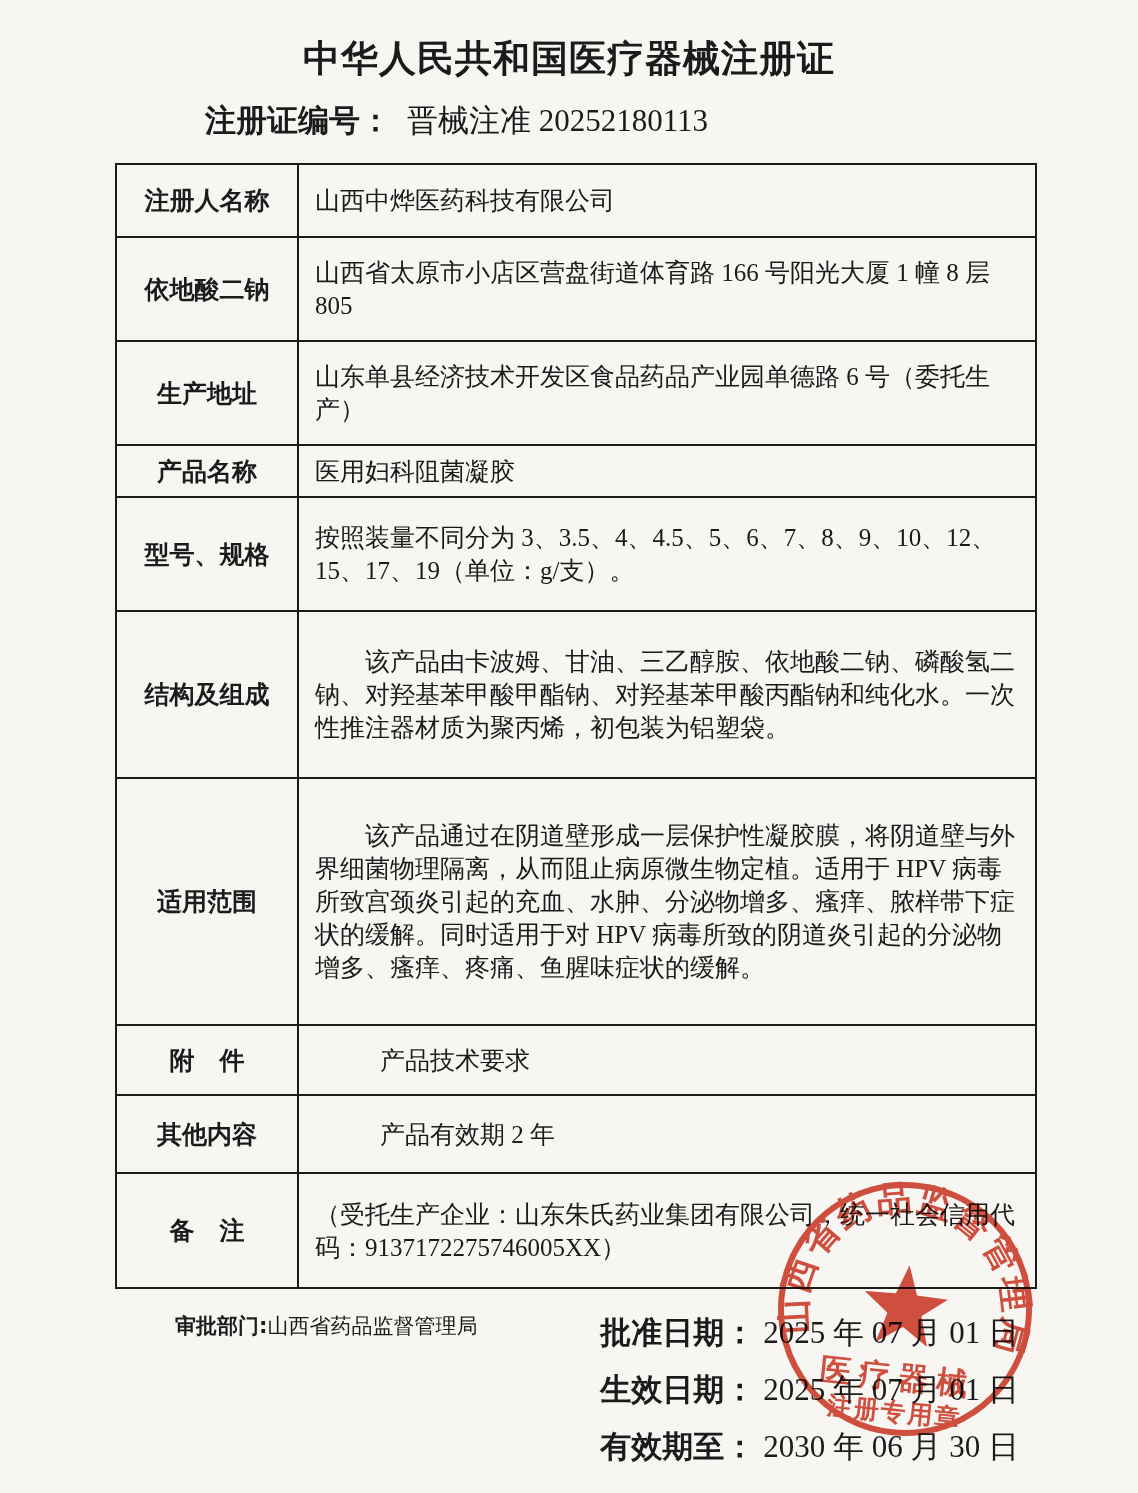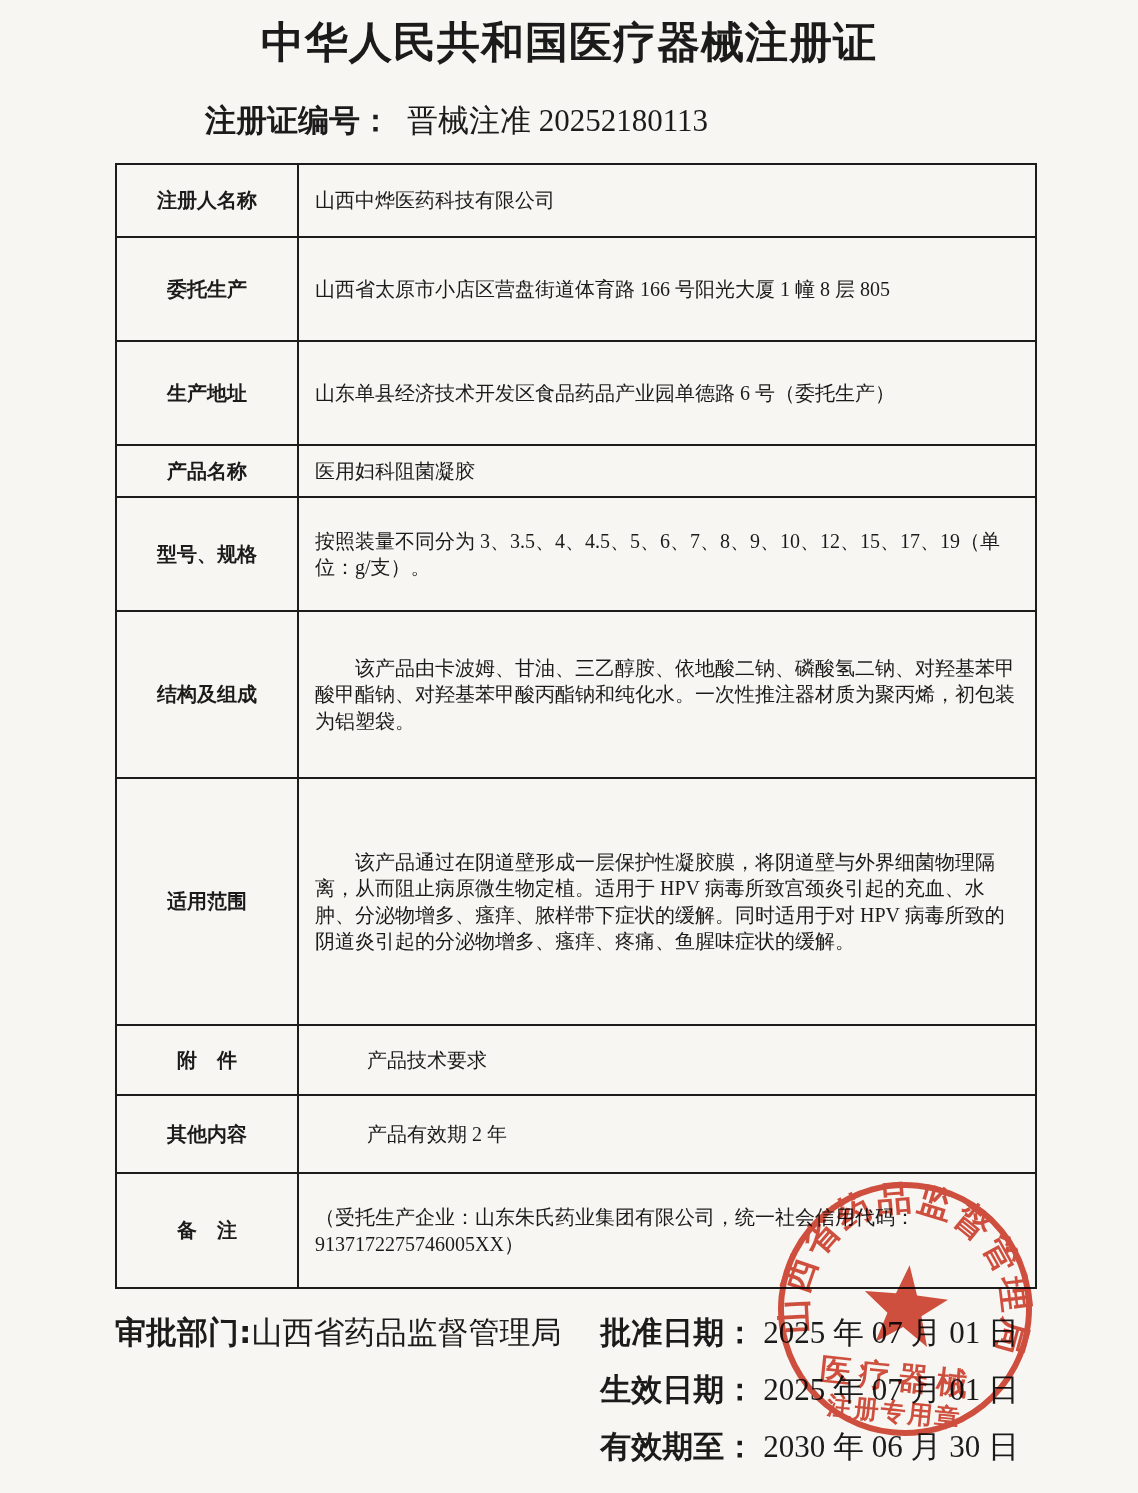--- a/index.html
+++ b/index.html
@@ -6,24 +6,24 @@
   body{
     width:1138px;height:1493px;
     background:#f8f6f2;
     position:relative;
     font-family:"Liberation Serif","DejaVu Serif",serif;
     color:#1b1b1b;
     overflow:hidden;
   }
   .page-title{
     text-align:center;
-    padding-top:14px;
+    padding-top:34px;
     font-family:"DejaVu Sans","Liberation Sans",sans-serif;
     font-weight:bold;
-    font-size:43px;
+    font-size:37px;
     letter-spacing:1px;
   }
   .cert-no{
     position:absolute;
     left:205px;top:100px;
     font-size:31px;
     white-space:nowrap;
   }
   .cert-no .lbl{
     font-family:"DejaVu Sans","Liberation Sans",sans-serif;
@@ -34,21 +34,21 @@
     position:absolute;
     left:115px;top:163px;
     width:922px;
     border-collapse:collapse;
     table-layout:fixed;
     background:transparent;
   }
   table.cert td{
     border:2.5px solid #1c1c1c;
     vertical-align:middle;
-    font-size:20px;
+    font-size:25px;
   }
   td.label{
     width:172px;
     text-align:center;
     font-family:"DejaVu Sans","Liberation Sans",sans-serif;
     font-weight:bold;
     padding:0 4px;
   }
   td.value{
     padding:6px 16px 6px 16px;
@@ -62,21 +62,22 @@
   td.value.indent{text-indent:2em;}
   td.value.indent-wide{text-indent:2.6em;}
   .footer{
     position:absolute;
     left:115px;top:1312px;
     width:922px;
     display:flex;
     align-items:flex-start;
   }
   .dept{
-    font-size:31px;
+    margin-left:60px;
+    font-size:21px;
     white-space:nowrap;
   }
   .dept .lbl, .date-line .lbl{
     font-family:"DejaVu Sans","Liberation Sans",sans-serif;
     font-weight:bold;
   }
   .dates{
     margin-left:auto;
     margin-right:18px;
   }
@@ -105,21 +106,21 @@
   <span class="lbl">注册证编号：</span><span class="val">晋械注准 20252180113</span>
 </div>
 
 <table class="cert">
   <tbody>
     <tr class="h0">
       <td class="label">注册人名称</td>
       <td class="value">山西中烨医药科技有限公司</td>
     </tr>
     <tr class="h1">
-      <td class="label">委托生产</td>
+      <td class="label">依地酸二钠</td>
       <td class="value">山西省太原市小店区营盘街道体育路 166 号阳光大厦 1 幢 8 层 805</td>
     </tr>
     <tr class="h2">
       <td class="label">生产地址</td>
       <td class="value">山东单县经济技术开发区食品药品产业园单德路 6 号（委托生产）</td>
     </tr>
     <tr class="h3">
       <td class="label">产品名称</td>
       <td class="value">医用妇科阻菌凝胶</td>
     </tr>

